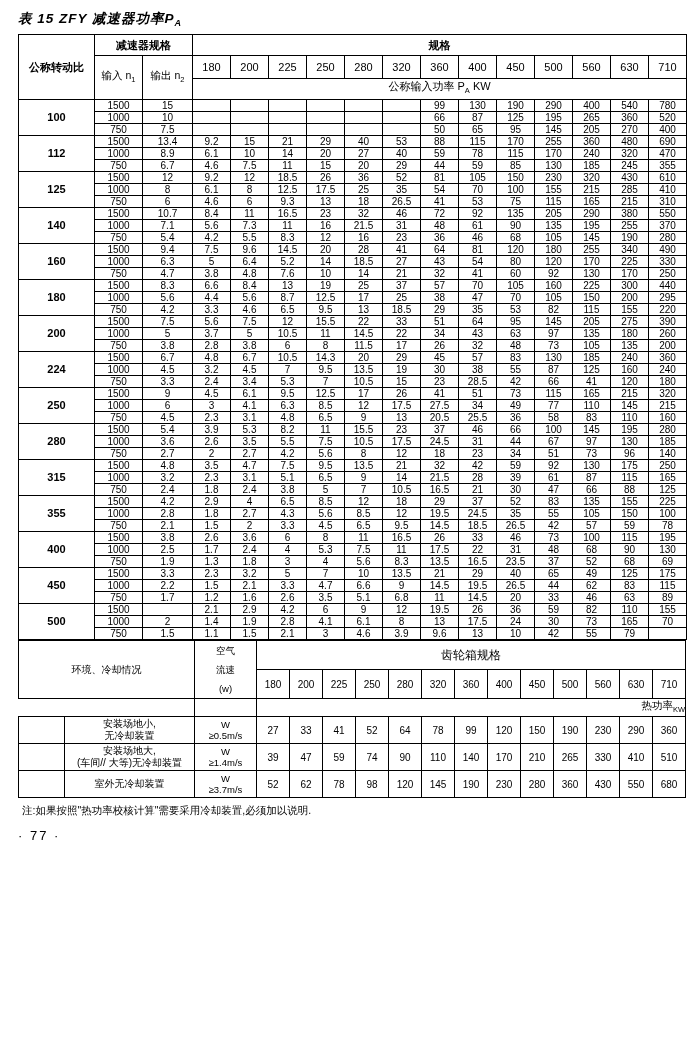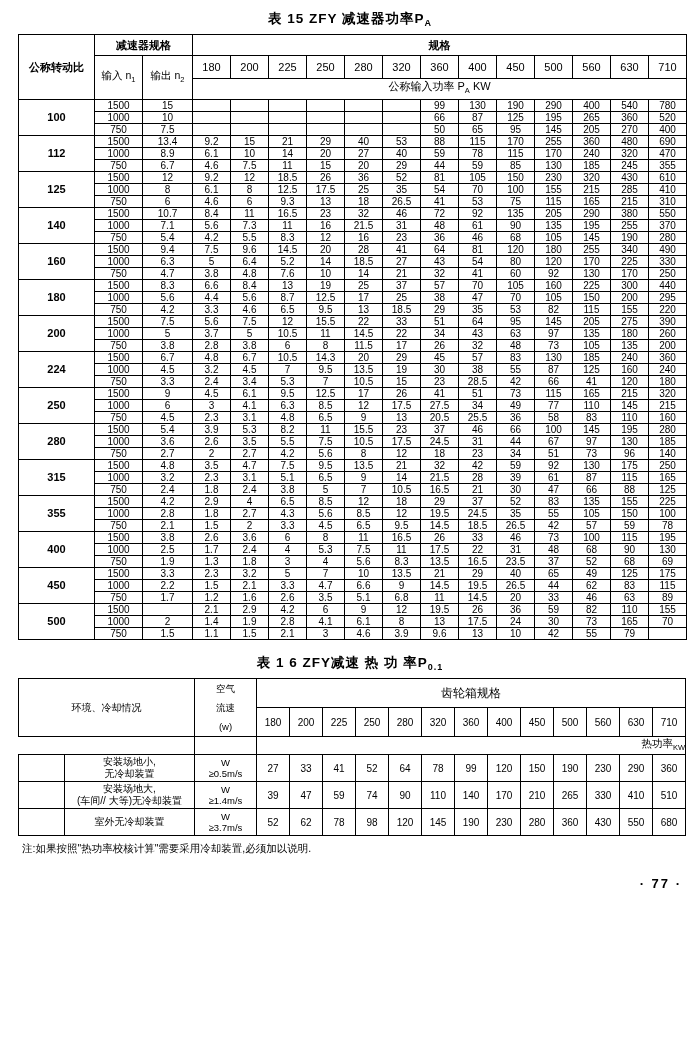--- a/index.html
+++ b/index.html
@@ -1,35 +1,35 @@
 <!DOCTYPE html>
 <html><head>
 <meta charset="utf-8">
 <style>
   html,body{margin:0;padding:0;background:#fff;}
   body{width:700px;height:1056px;font-family:"Liberation Sans","DejaVu Sans",sans-serif;color:#000;-webkit-font-smoothing:none;}
   .page{position:relative;width:700px;height:1056px;box-sizing:border-box;padding:0 18px;}
-  .title{text-align:center;font-size:13.5px;font-weight:bold;letter-spacing:1px;margin:10px 0 6px;}
+  .title{font-size:13.5px;font-weight:bold;letter-spacing:1px;margin:10px 0 6px;font-style:italic;}
   .title .sub{font-size:9px;vertical-align:bottom;}
   table{border-collapse:collapse;width:664px;margin:0 auto;table-layout:fixed;}
   td,th{border:1px solid #000;font-size:10px;text-align:center;vertical-align:middle;padding:0;font-weight:normal;}
   
   #t15{font-size:10px;}
   #t15 td{height:11px;line-height:11px;}
   .hdr-left{font-size:11px;font-weight:bold;}
   .hdr-mid{font-size:11px;font-weight:bold;}
   .ratio{font-size:11px;font-weight:bold;}
   .rpm{font-size:10px;}
   .grp{border-bottom:1.6px solid #000;}
   .sub9{font-size:7.5px;vertical-align:sub;}
   
   #t16 td{height:14px;line-height:13px;font-size:10px;}
   .t16-lab{font-size:10.5px;text-align:center;}
   .note{font-size:10.5px;margin:6px 0 0 4px;}
-  .pagenum{text-align:right;font-size:13px;font-weight:bold;letter-spacing:2px;margin-top:20px;}
+  .pagenum{text-align:left;font-size:13px;font-weight:normal;letter-spacing:2px;margin-top:10px;}
 </style>
 </head>
 <body>
 
 <div class="page">
 
   <div class="title">
     <span>表 15 ZFY 减速器功率P</span><span class="sub">A</span>
   </div>
 
@@ -854,23 +854,20 @@
           <td class="grp">13</td>
           <td class="grp">10</td>
           <td class="grp">42</td>
           <td class="grp">55</td>
           <td class="grp">79</td>
           <td class="grp"></td>
         </tr>
       </tbody>
   </table>
 
-  <div class="title" style="margin-top:14px;">
-    <span>表  1 6   ZFY减速 热 功 率P</span><span class="sub">0.1</span>
-  </div>
 
   <table id="t16">
     <colgroup>
       <col style="width:46px">
         <col style="width:130px">
       <col style="width:62px">
       <col style="width:33px">
         <col style="width:33px">
         <col style="width:33px">
         <col style="width:33px">

